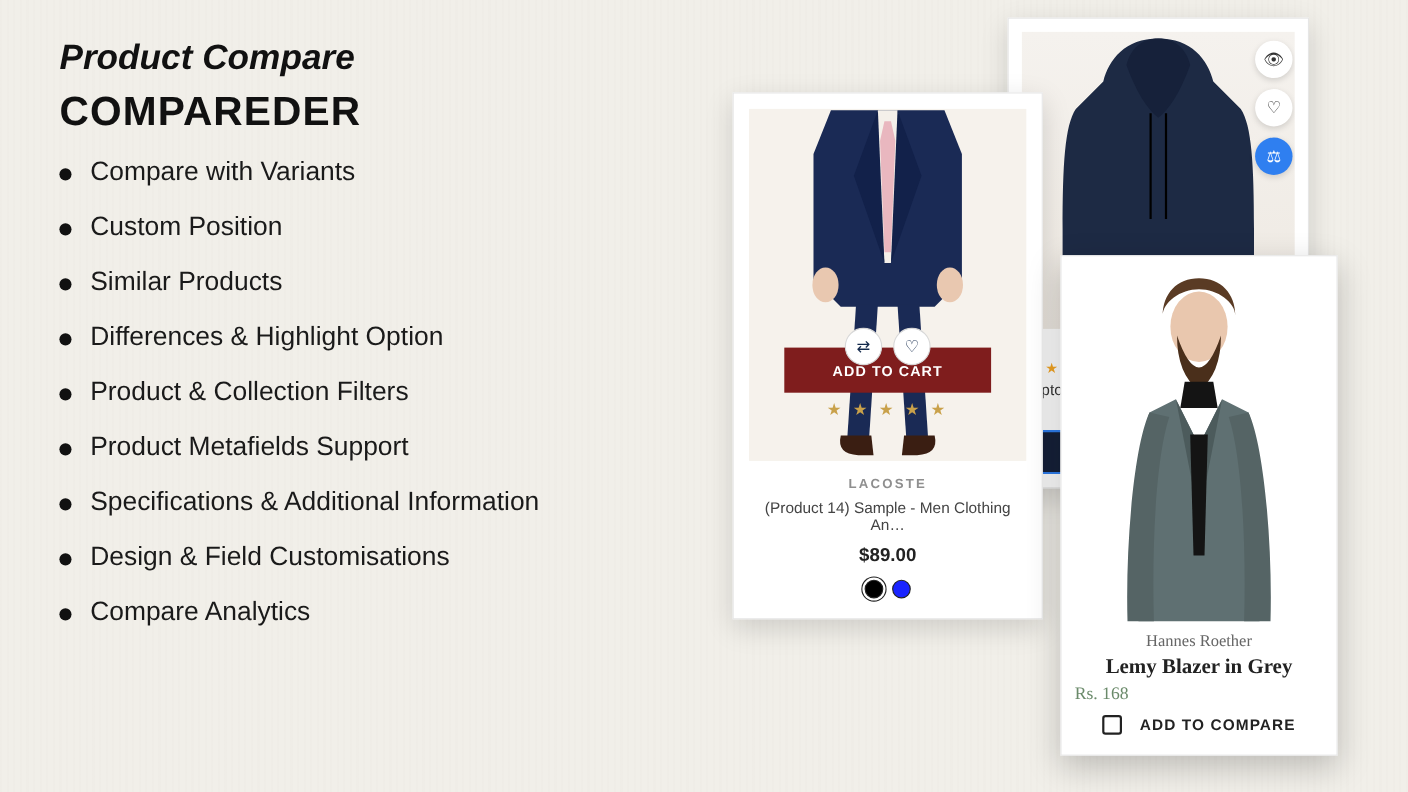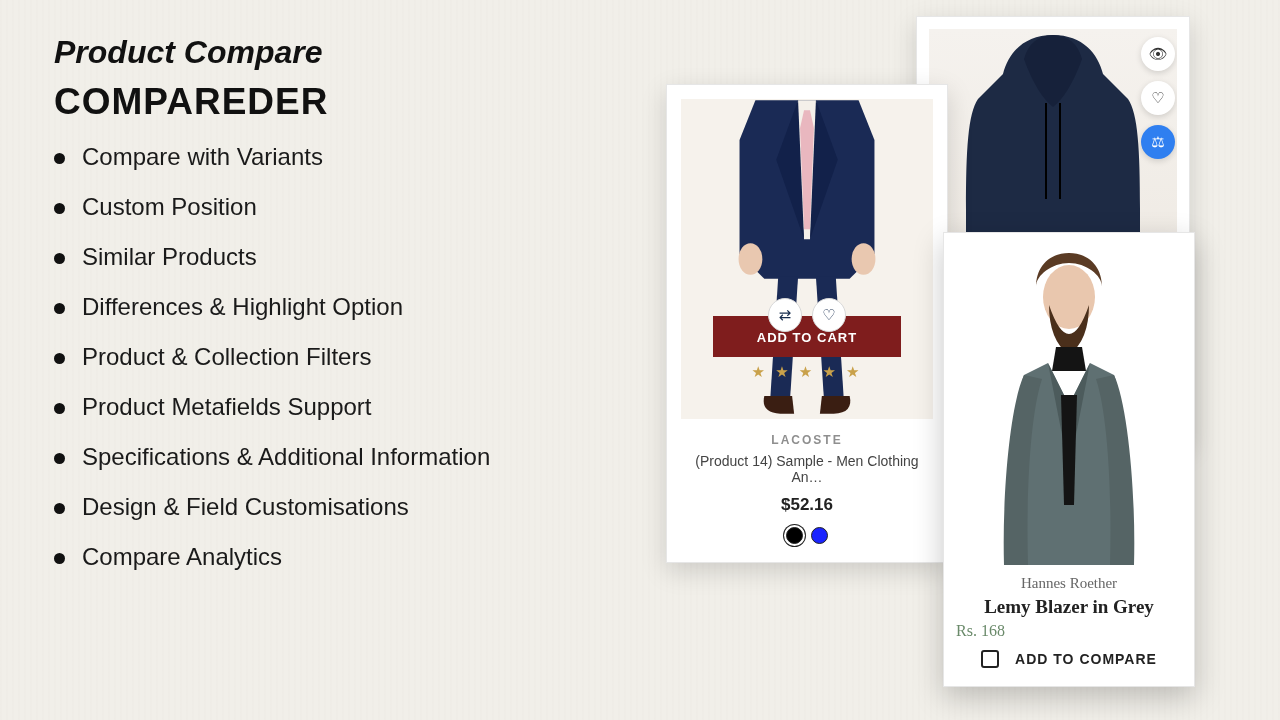--- a/index.html
+++ b/index.html
@@ -37,21 +37,21 @@
   .mini{width:34px;height:34px;border-radius:50%;background:#fff;border:1px solid #d8d8d8;display:flex;align-items:center;justify-content:center;font-size:15px;color:#13294b;}
   .addbtn{background:#7f1d1d;color:#fff;text-align:center;font-size:13px;font-weight:700;letter-spacing:1px;padding:14px 0 12px;}
   .stars-a{color:#c9a14a;font-size:15px;letter-spacing:3px;text-align:center;margin-top:6px;}
   .cardA .brand{text-align:center;font-size:12px;letter-spacing:2px;color:#8f8f8f;margin-top:14px;font-weight:600;}
   .cardA .ptitle{text-align:center;font-size:14px;color:#444;margin-top:6px;}
   .cardA .price{text-align:center;font-size:17px;font-weight:700;color:#222;margin-top:10px;}
   .swatches{display:flex;justify-content:center;gap:8px;margin-top:12px;margin-bottom:4px;}
   .swatch{width:17px;height:17px;border-radius:50%;border:1px solid #222;}
   .swatch.selring{box-shadow:0 0 0 2px #fff,0 0 0 3px #222;}
   
-  .cardC{left:289px;top:204px;width:252px;padding:12px;z-index:4;box-shadow:0 10px 28px rgba(0,0,0,.22);}
+  .cardC{left:310px;top:204px;width:252px;padding:12px;z-index:4;box-shadow:0 10px 28px rgba(0,0,0,.22);}
   .blazerbox{height:320px;background:#fff;display:flex;justify-content:center;align-items:flex-end;}
   .blazer-svg{width:210px;height:320px;}
   .cardC .brand{font-family:Georgia,serif;text-align:center;color:#666;font-size:15px;margin-top:10px;}
   .cardC .ptitle{font-family:Georgia,serif;text-align:center;font-weight:700;font-size:19px;color:#222;margin-top:4px;}
   .cardC .price{font-family:Georgia,serif;color:#6a8a6a;font-size:16px;margin-top:4px;}
   .addcmp{display:flex;justify-content:center;align-items:center;gap:16px;margin-top:10px;margin-bottom:6px;}
   .chk{width:18px;height:18px;border:2px solid #222;border-radius:3px;}
   .addcmp-label{font-size:14px;letter-spacing:1px;font-weight:600;color:#222;}
 </style>
 </head>
@@ -126,21 +126,21 @@
           <div class="iconpair">
             <div class="mini">⇄</div>
             <div class="mini">♡</div>
           </div>
           <div class="addbtn">ADD TO CART</div>
           <div class="stars-a">★ ★ ★ ★ ★</div>
         </div>
       </div>
       <div class="brand">LACOSTE</div>
       <div class="ptitle">(Product 14) Sample - Men Clothing An…</div>
-      <div class="price">$52.16</div>
+      <div class="price">$89.00</div>
       <div class="swatches">
         <div class="swatch selring" style="background:#000"></div>
         <div class="swatch" style="background:#1a24ff"></div>
       </div>
     </div>
 
     <div class="card cardC">
       <div class="blazerbox">
         <svg class="blazer-svg" viewBox="0 0 210 320">
 

